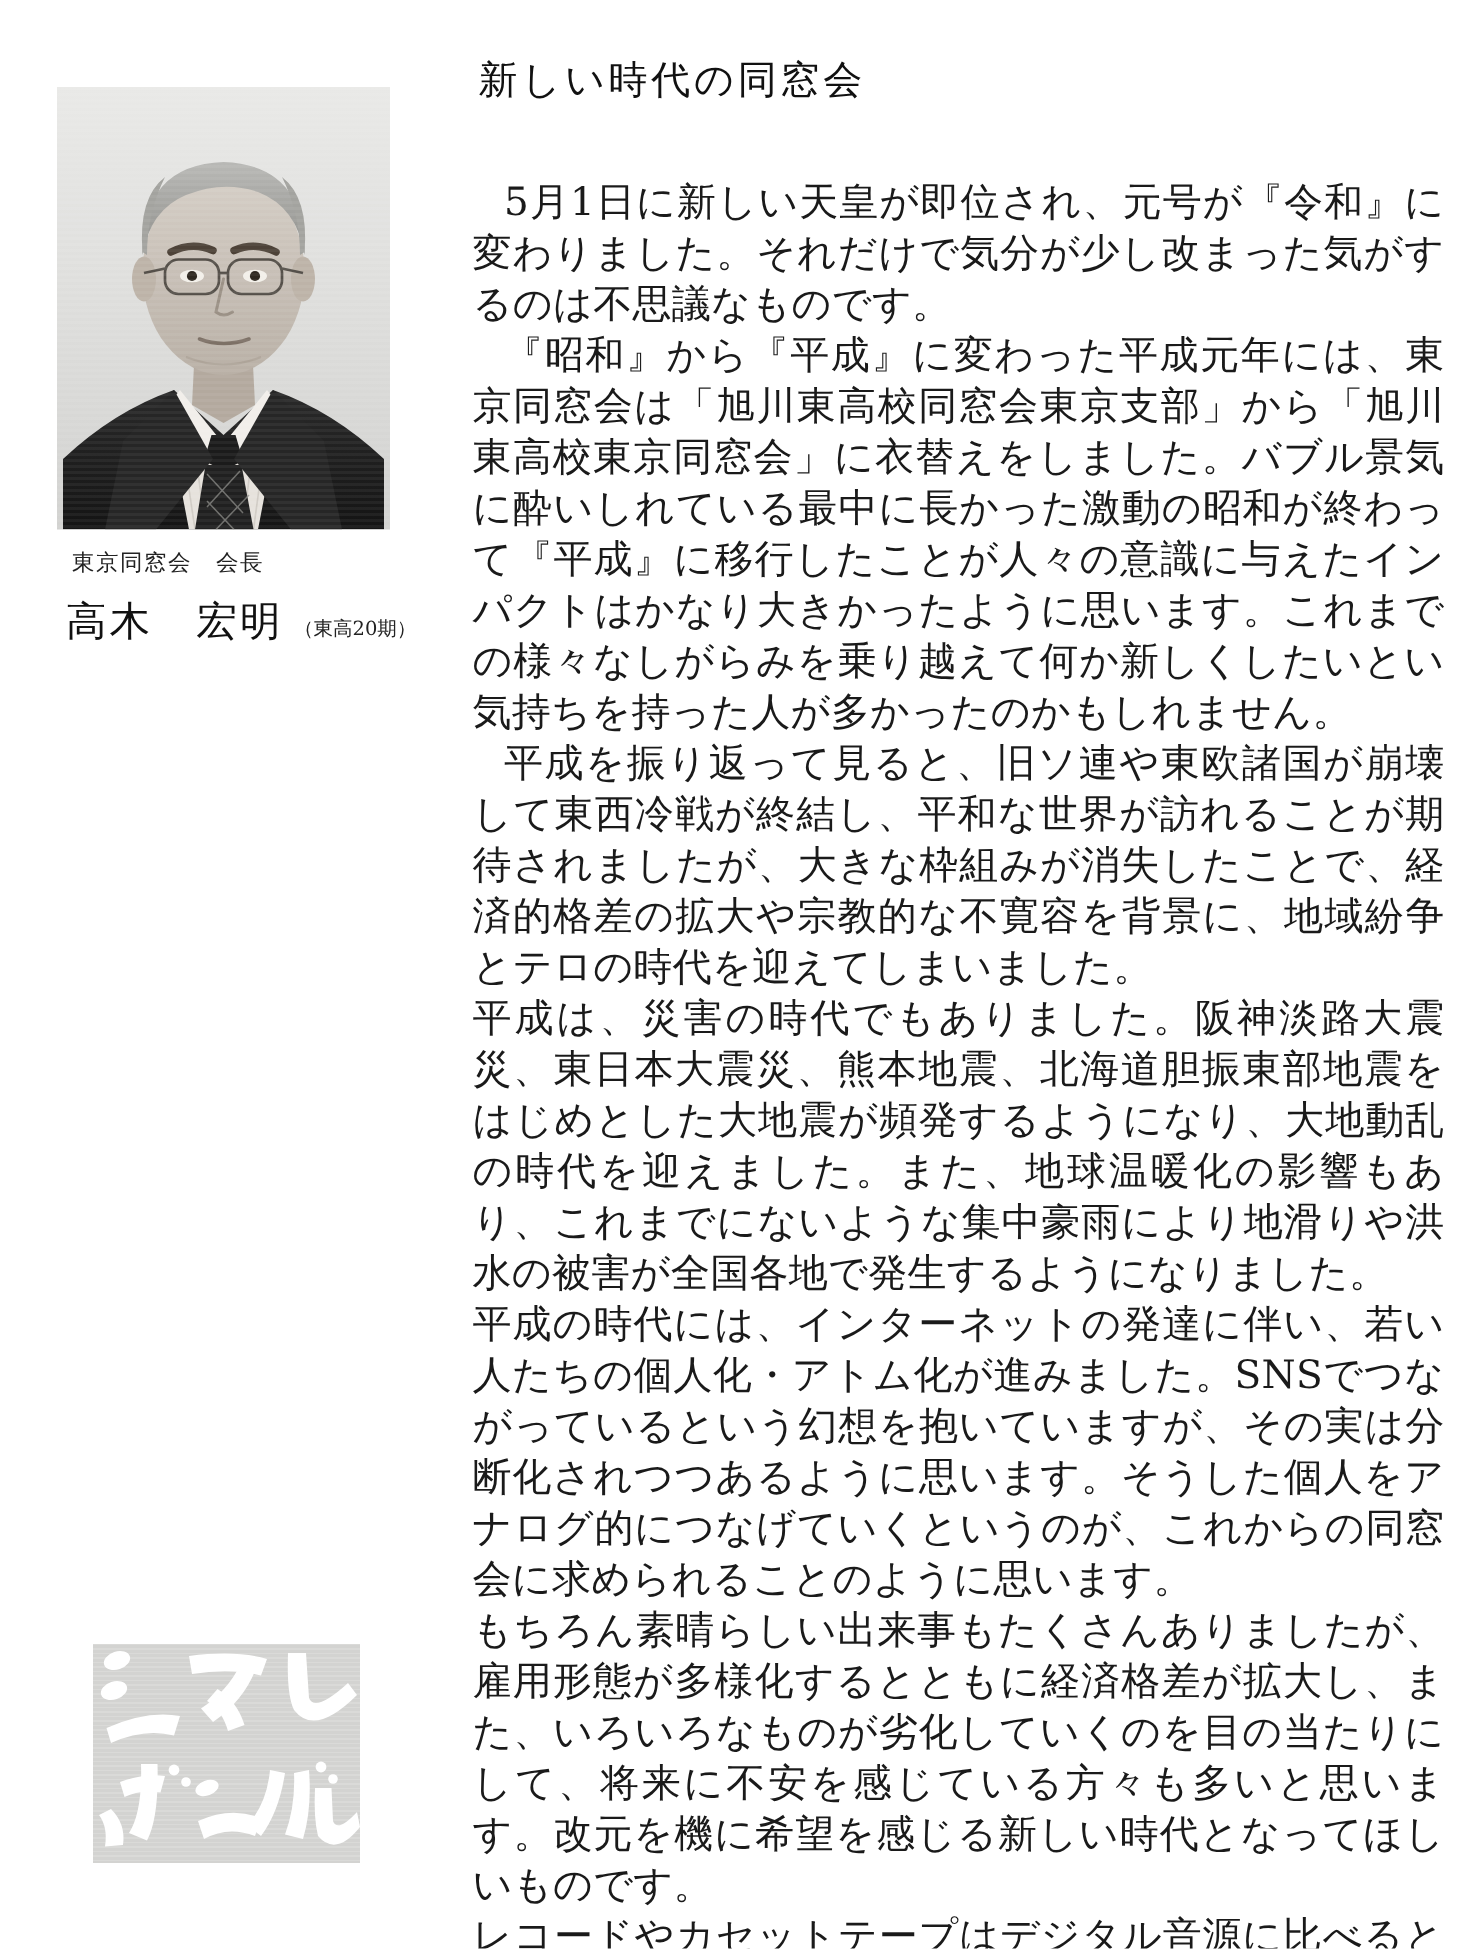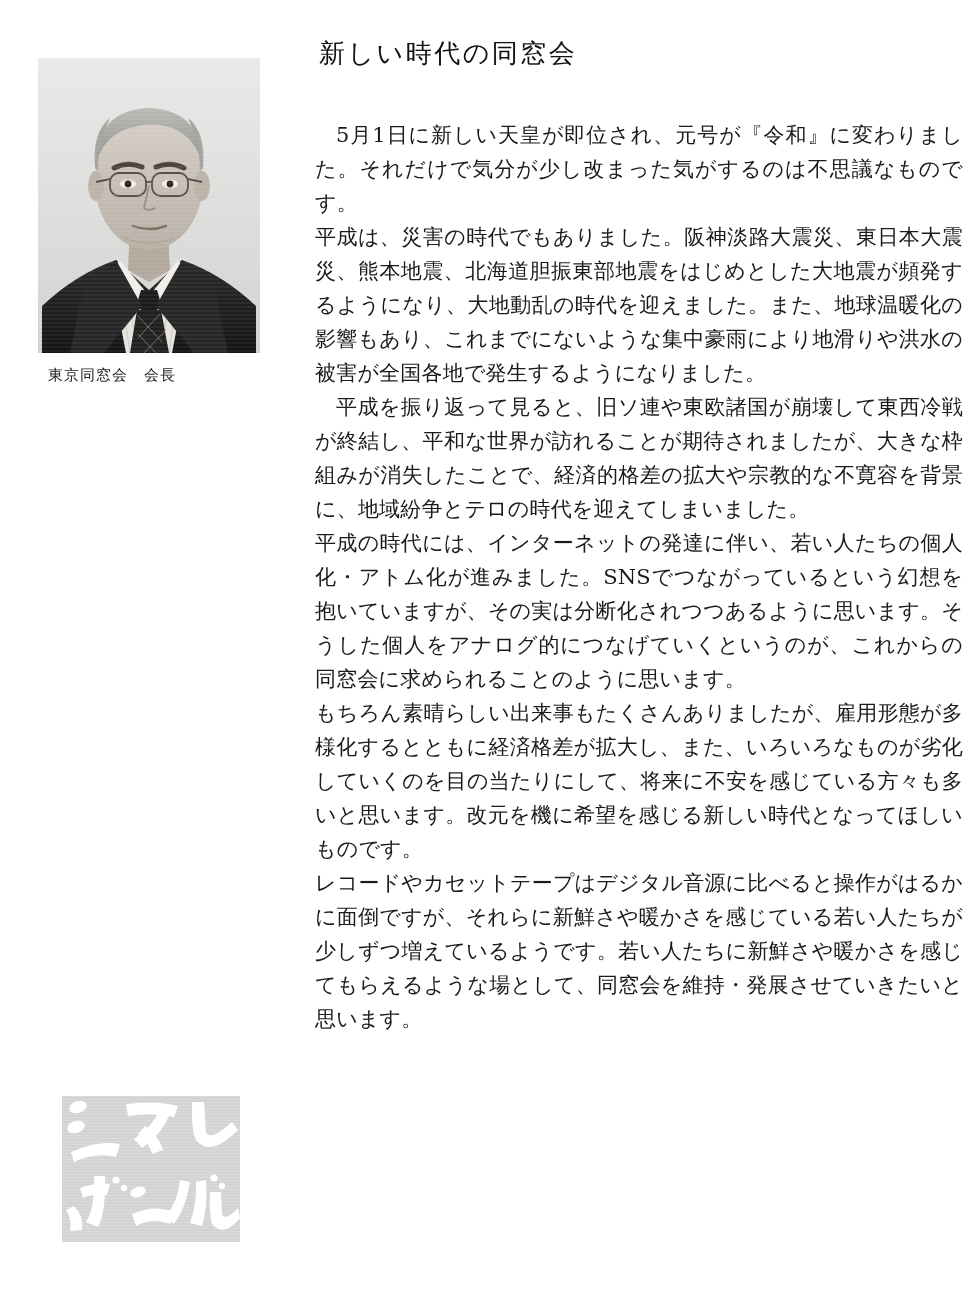--- a/index.html
+++ b/index.html
@@ -105,21 +105,21 @@
     white-space: nowrap;
   }
 
   #article-body {
     position: absolute;
     left: 0;
     top: 118px;
     width: 648px;
   }
   .paragraph {
-    font-size: 21px;
+    font-size: 26px;
     line-height: 34px;
     letter-spacing: 0.2px;
     text-align: justify;
     text-justify: inter-character;
     margin: 0;
     color: #1a1a1a;
   }
   .paragraph.indented {
     text-indent: 21px;
   }
@@ -215,20 +215,24 @@
       <path d="M 95 168 Q 111 174 128 168" stroke="#7d7166" stroke-width="2.4" fill="none" stroke-linecap="round"></path>
 
       <path d="M 86 180 Q 111 190 136 180" stroke="#a89e93" stroke-width="1.4" fill="none" opacity="0.7"></path>
 
       <rect width="222" height="295" fill="url(#scanlines)"></rect>
     </svg>
   </div>
 
   <div id="photo-caption">
     <div class="caption-role">東京同窓会　会長</div>
+    <div class="caption-name-row">
+      <span class="caption-name">高木　宏明</span>
+      <span class="caption-class">（東高20期）</span>
+    </div>
   </div>
 
   <div id="stamp-graphic">
     <svg width="178" height="146" viewBox="0 0 178 146" xmlns="http://www.w3.org/2000/svg">
       <g fill="#ffffff">
 
         <ellipse cx="16" cy="11" rx="9" ry="6" transform="rotate(-18 16 11)"></ellipse>
         <ellipse cx="14" cy="31" rx="9" ry="6" transform="rotate(-18 14 31)"></ellipse>
         <path d="M 9 56 Q 36 44 58 48 L 54 61 Q 34 56 12 66 Z"></path>
 
@@ -258,19 +262,20 @@
       <text x="-999" y="-999">ガンバレ</text>
     </svg>
   </div>
 
 </div>
 
 <div id="article">
   <h1 id="article-title">新しい時代の同窓会</h1>
   <div id="article-body">
       <p class="paragraph indented">5月1日に新しい天皇が即位され、元号が『令和』に変わりました。それだけで気分が少し改まった気がするのは不思議なものです。</p>
+      <p class="paragraph indented">『昭和』から『平成』に変わった平成元年には、東京同窓会は「旭川東高校同窓会東京支部」から「旭川東高校東京同窓会」に衣替えをしました。バブル景気に酔いしれている最中に長かった激動の昭和が終わって『平成』に移行したことが人々の意識に与えたインパクトはかなり大きかったように思います。これまでの様々なしがらみを乗り越えて何か新しくしたいとい気持ちを持った人が多かったのかもしれません。</p>
+      <p class="paragraph indented">平成を振り返って見ると、旧ソ連や東欧諸国が崩壊して東西冷戦が終結し、平和な世界が訪れることが期待されましたが、大きな枠組みが消失したことで、経済的格差の拡大や宗教的な不寛容を背景に、地域紛争とテロの時代を迎えてしまいました。</p>
       <p class="paragraph">平成は、災害の時代でもありました。阪神淡路大震災、東日本大震災、熊本地震、北海道胆振東部地震をはじめとした大地震が頻発するようになり、大地動乱の時代を迎えました。また、地球温暖化の影響もあり、これまでにないような集中豪雨により地滑りや洪水の被害が全国各地で発生するようになりました。</p>
-      <p class="paragraph indented">平成を振り返って見ると、旧ソ連や東欧諸国が崩壊して東西冷戦が終結し、平和な世界が訪れることが期待されましたが、大きな枠組みが消失したことで、経済的格差の拡大や宗教的な不寛容を背景に、地域紛争とテロの時代を迎えてしまいました。</p>
       <p class="paragraph">平成の時代には、インターネットの発達に伴い、若い人たちの個人化・アトム化が進みました。SNSでつながっているという幻想を抱いていますが、その実は分断化されつつあるように思います。そうした個人をアナログ的につなげていくというのが、これからの同窓会に求められることのように思います。</p>
       <p class="paragraph">もちろん素晴らしい出来事もたくさんありましたが、雇用形態が多様化するとともに経済格差が拡大し、また、いろいろなものが劣化していくのを目の当たりにして、将来に不安を感じている方々も多いと思います。改元を機に希望を感じる新しい時代となってほしいものです。</p>
       <p class="paragraph">レコードやカセットテープはデジタル音源に比べると操作がはるかに面倒ですが、それらに新鮮さや暖かさを感じている若い人たちが少しずつ増えているようです。若い人たちに新鮮さや暖かさを感じてもらえるような場として、同窓会を維持・発展させていきたいと思います。</p>
     </div>
 </div>
 
 </body></html>

